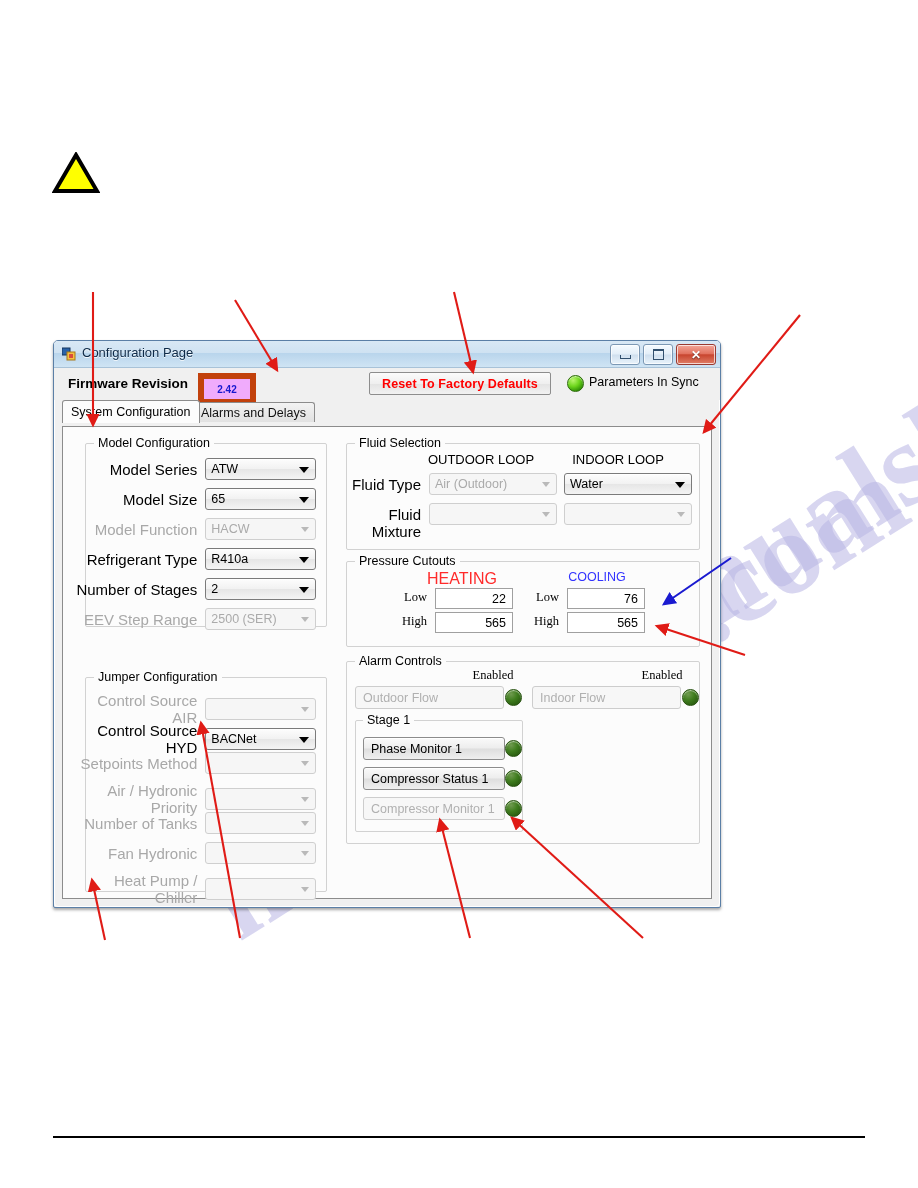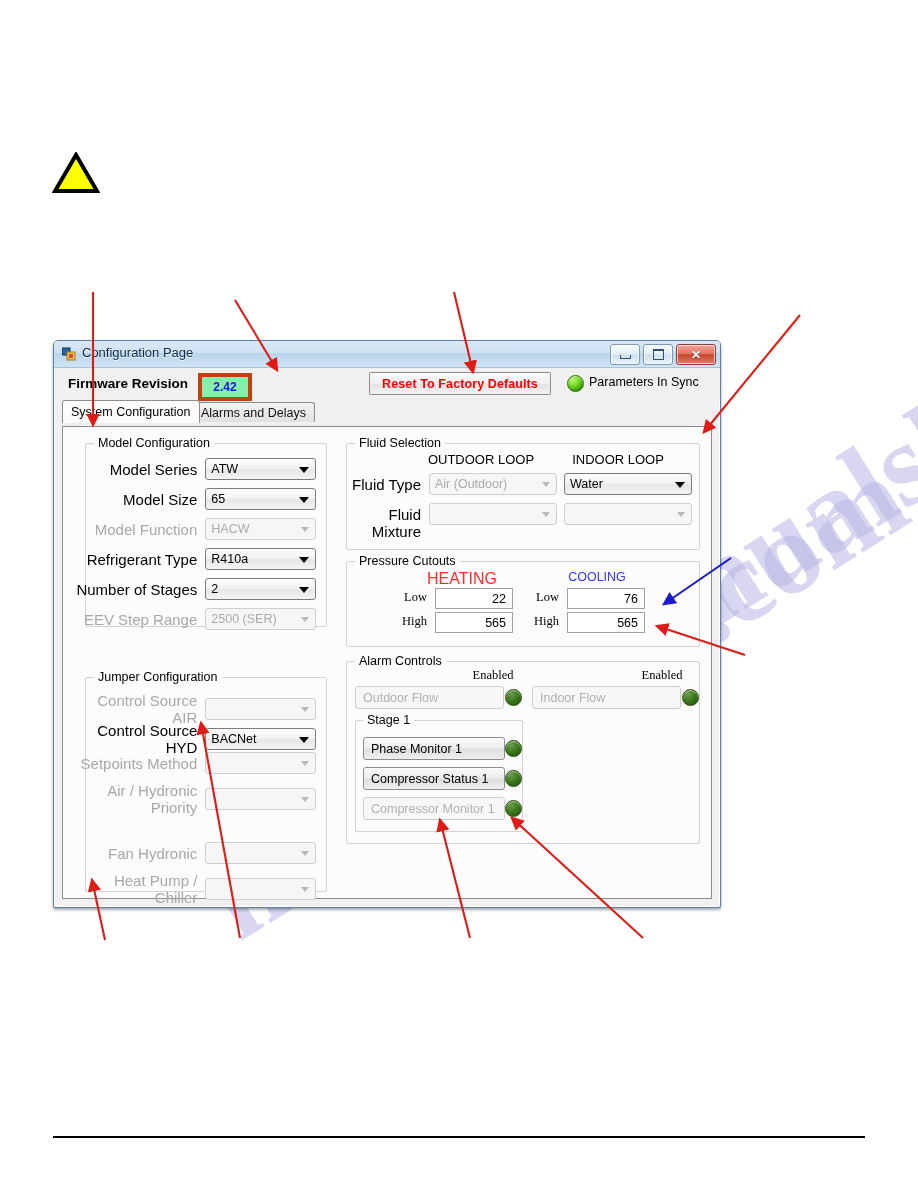--- a/index.html
+++ b/index.html
@@ -73,23 +73,23 @@
   .wb .glyph{font-size:11px;color:#1d3a56;line-height:1;}
   .wb.close .glyph{color:#fff;font-size:12px;font-weight:700;text-shadow:0 1px 1px rgba(0,0,0,.5);}
   .wb .minbar{width:9px;height:3px;border:1px solid #31506e;border-top:none;background:transparent;margin-top:4px;}
   .wb .maxbox{width:9px;height:8px;border:1px solid #31506e;border-top-width:2px;background:transparent;}
 
   
   .hdr{position:relative;height:32px;background:#f0f0f0;}
   .fw-label{position:absolute;left:14px;top:8px;font-size:13.5px;font-weight:700;color:#000;}
   .fw-value{
     position:absolute;left:144px;top:5px;width:46px;height:20px;
-    background:#86efac;border:4px solid #c2410c;
+    background:#f0abfc;border:6px solid #c2410c;
     display:flex;align-items:center;justify-content:center;
-    font-size:12px;font-weight:700;color:#1818cf;
+    font-size:10px;font-weight:700;color:#1818cf;
   }
   .reset-btn{
     position:absolute;left:315px;top:4px;width:180px;height:21px;
     background:linear-gradient(to bottom,#fbfbfb 0%,#efefef 50%,#e3e3e3 51%,#f2f2f2 100%);
     border:1px solid #8d8d8d;border-radius:2px;
     display:flex;align-items:center;justify-content:center;
     font-size:12.5px;font-weight:700;color:#ff0000;letter-spacing:.1px;
   }
   .led{
     width:15px;height:15px;border-radius:50%;
@@ -315,20 +315,27 @@
         </div>
 
         <div class="row" style="left:-10px;top:104px;width:240px;">
           <div class="fld-label dim" style="width:125px;">Air / Hydronic Priority</div>
           <div class="combo disabled" style="width:112px;margin-left:8px;">
             <span class="cval"></span>
             <span class="arrow"></span>
           </div>
         </div>
 
+        <div class="row" style="left:-10px;top:134px;width:240px;">
+          <div class="fld-label dim" style="width:125px;">Number of Tanks</div>
+          <div class="combo disabled" style="width:112px;margin-left:8px;">
+            <span class="cval"></span>
+            <span class="arrow"></span>
+          </div>
+        </div>
 
         <div class="row" style="left:-10px;top:164px;width:240px;">
           <div class="fld-label dim" style="width:125px;">Fan Hydronic</div>
           <div class="combo disabled" style="width:112px;margin-left:8px;">
             <span class="cval"></span>
             <span class="arrow"></span>
           </div>
         </div>
 
         <div class="row" style="left:-10px;top:194px;width:240px;">

